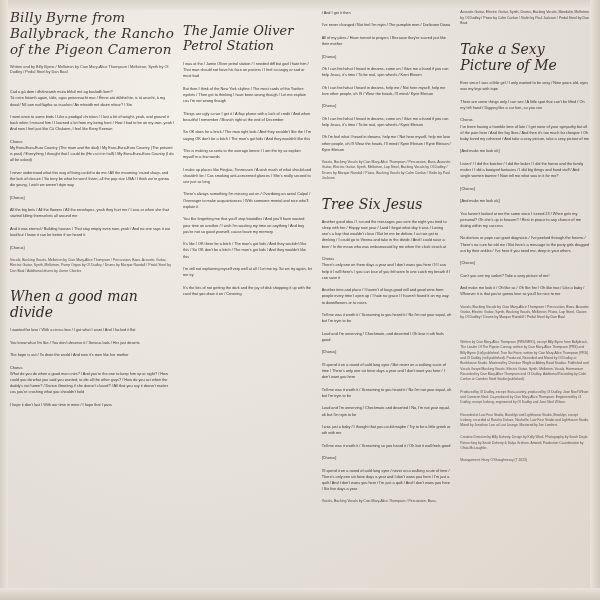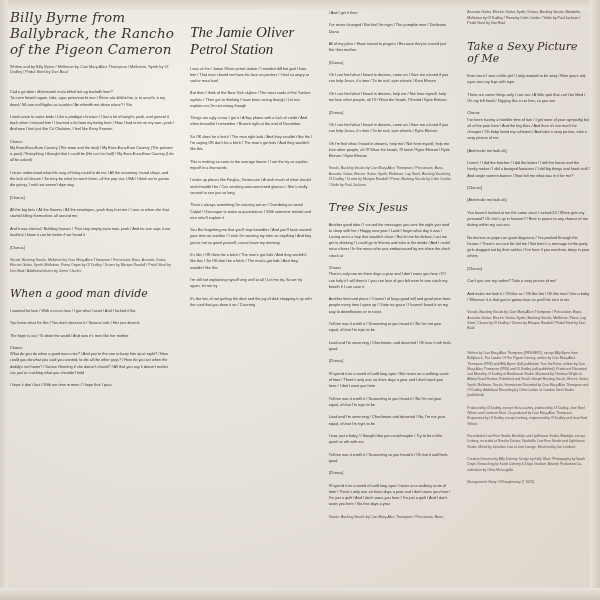--- a/index.html
+++ b/index.html
@@ -16,45 +16,45 @@
     box-sizing:border-box;
   }
   
   .edge-top{position:absolute;left:0;top:0;width:600px;height:10px;background:linear-gradient(#d8d2c7,#e9e4dc);}
   .edge-left{position:absolute;left:0;top:0;width:8px;height:600px;background:linear-gradient(90deg,#d5cfc4,#e9e4dc);}
   .edge-right{position:absolute;right:0;top:0;width:10px;height:600px;background:linear-gradient(270deg,#cfc9bd,#e9e4dc);}
   .edge-bottom{position:absolute;left:0;bottom:0;width:600px;height:12px;background:linear-gradient(0deg,#cdc7bb,#e9e4dc);}
 
   .cols{
     position:absolute;left:10px;top:10px;width:580px;height:580px;
-    display:flex;gap:16px;
+    display:flex;gap:9px;
   }
   .col{width:187px;box-sizing:border-box;}
 
   .handw{
     font-family:"DejaVu Serif",serif;
     font-style:italic;
     color:#3a332c;
   }
   .title-main{
     font-size:13.5px;line-height:1.18;letter-spacing:.2px;
     margin-bottom:6px;
   }
   .title-main div{white-space:nowrap;}
   .credits-small{
     font-size:3.9px;line-height:1.45;color:#4a443c;
     font-family:"Liberation Sans",sans-serif;
     margin-bottom:14px;
   }
   .song-title{
     font-family:"DejaVu Serif",serif;font-style:italic;
-    font-size:11px;line-height:1.15;color:#332d26;
+    font-size:14px;line-height:1.15;color:#332d26;
     margin:14px 0 7px 0;
   }
-  .song-title.two{font-size:15px;font-family:Liberation Serif, serif;}
+  .song-title.two{font-size:13px;}
   .lyr{
     font-family:"Liberation Sans",sans-serif;
     font-size:3.85px;line-height:1.62;color:#3c362f;
     white-space:pre-wrap;
     margin-bottom:7px;
   }
   .cred{
     font-family:"Liberation Sans",sans-serif;
     font-size:3.5px;line-height:1.55;color:#514a41;
     white-space:pre-wrap;

